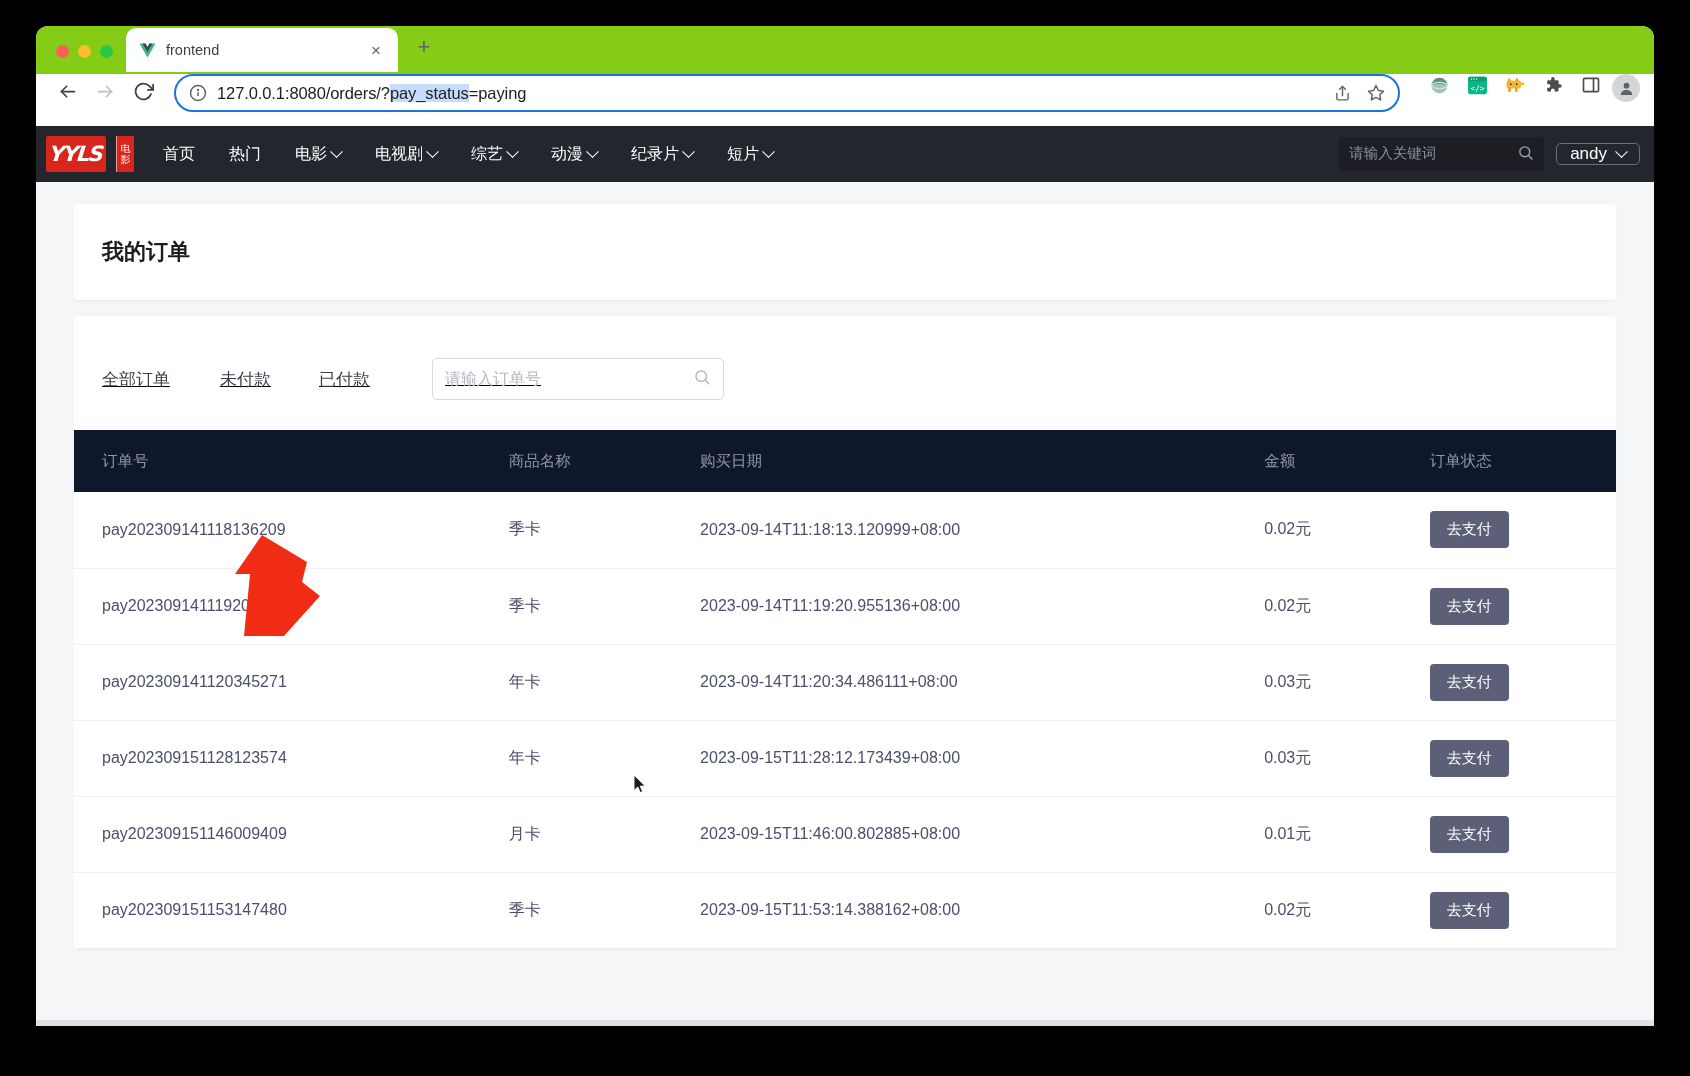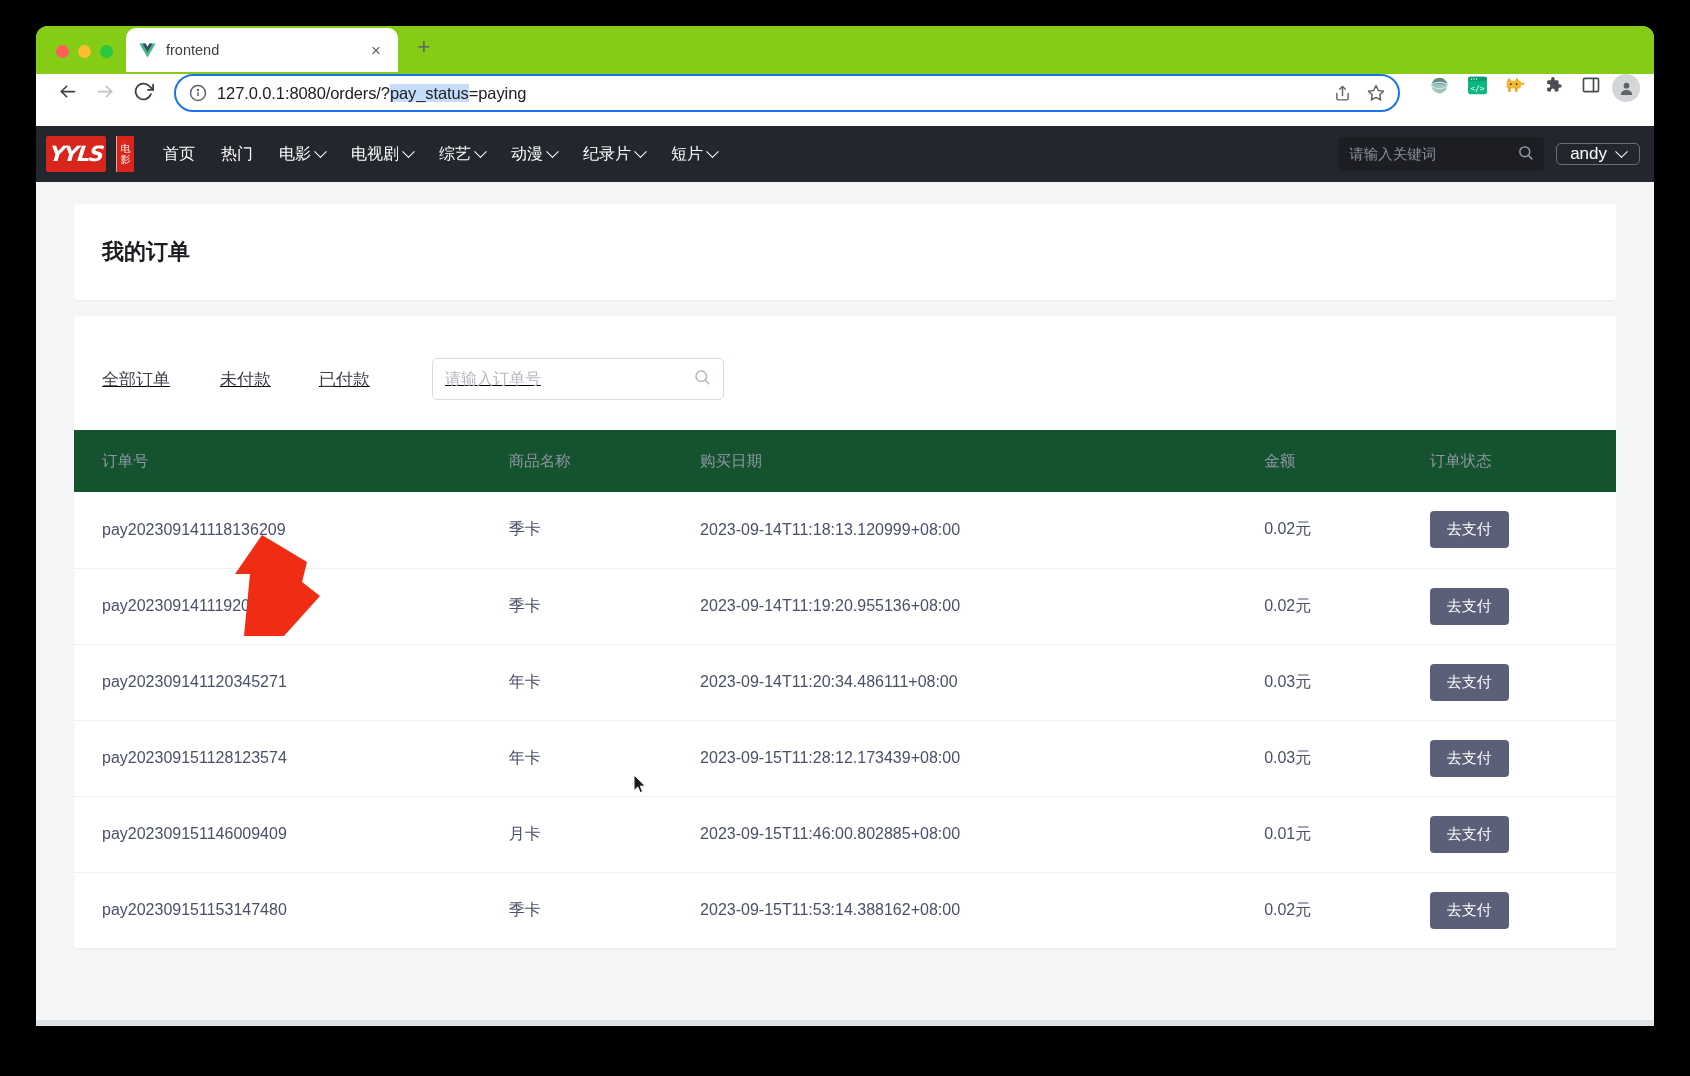--- a/index.html
+++ b/index.html
@@ -185,21 +185,21 @@
     line-height: 11px;
     display: flex; flex-direction: column;
     align-items: center; justify-content: center;
     margin-right: 16px;
     border-left: 1px solid rgba(255,255,255,0.55);
     flex: 0 0 auto;
   }
   .nav {
     display: flex;
     align-items: center;
-    gap: 0px;
+    gap: 8px;
     flex: 1;
   }
   .nav-item {
     color: #fff;
     font-size: 16px;
     padding: 0 13px;
     height: 56px;
     display: flex; align-items: center; gap: 5px;
     cursor: pointer;
     white-space: nowrap;
@@ -219,21 +219,21 @@
     padding: 0 10px;
     margin-right: 12px;
     flex: 0 0 auto;
   }
   .header-search input {
     flex: 1;
     background: transparent;
     border: none; outline: none;
     color: #fff;
     font-size: 14.5px;
-    font-family: Liberation Sans, sans-serif;
+    font-family: Liberation Mono, monospace;
     min-width: 0;
   }
   .header-search input::placeholder { color: #8b8f99; }
   .user-menu {
     height: 22px;
     border: 1px solid #6a6e78;
     border-radius: 5px;
     display: flex; align-items: center;
     gap: 10px;
     padding: 0 13px;
@@ -298,21 +298,21 @@
     min-width: 0;
   }
   .order-search input::placeholder { color: #b4b8c0; }
 
   
   table.orders {
     width: 100%;
     border-collapse: collapse;
     table-layout: fixed;
   }
-  table.orders thead tr { background: #14532d; height: 62px; }
+  table.orders thead tr { background: #0f172a; height: 62px; }
   table.orders th {
     font-size: 15.5px;
     font-weight: normal;
     color: #8f96a8;
     text-align: left;
     padding: 0 0 0 0;
     vertical-align: middle;
   }
   table.orders td {
     font-size: 16px;

